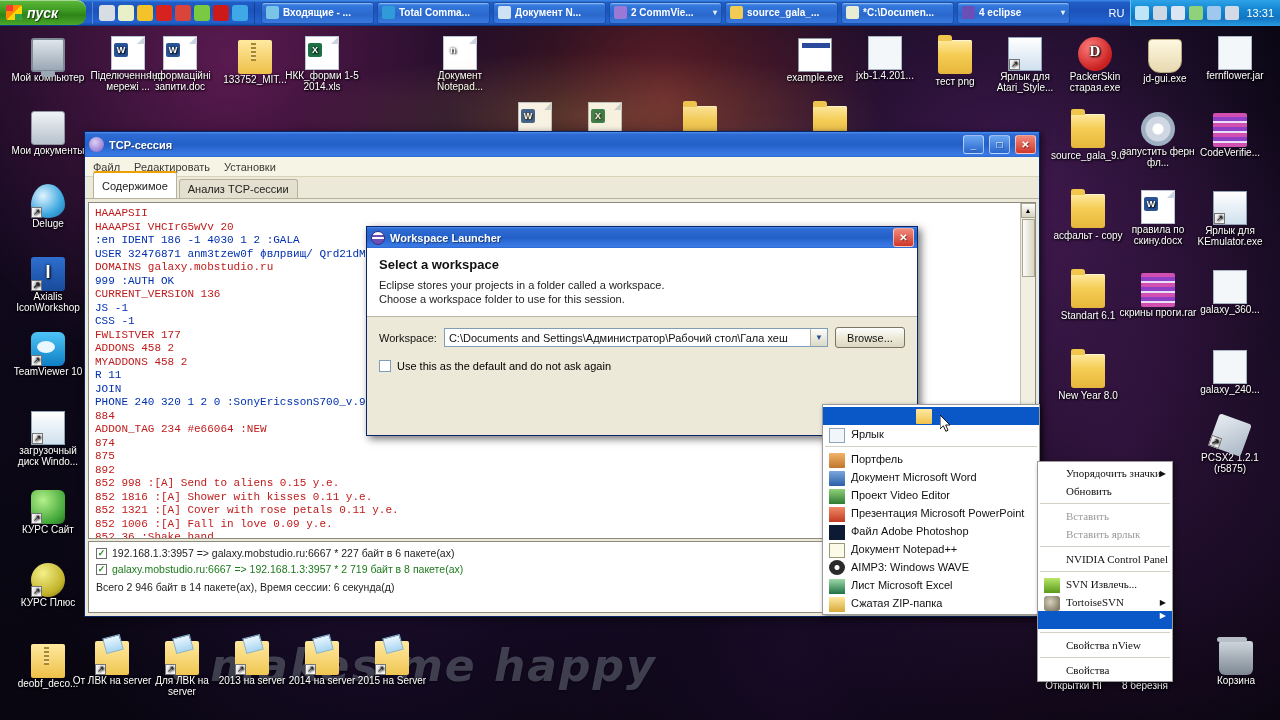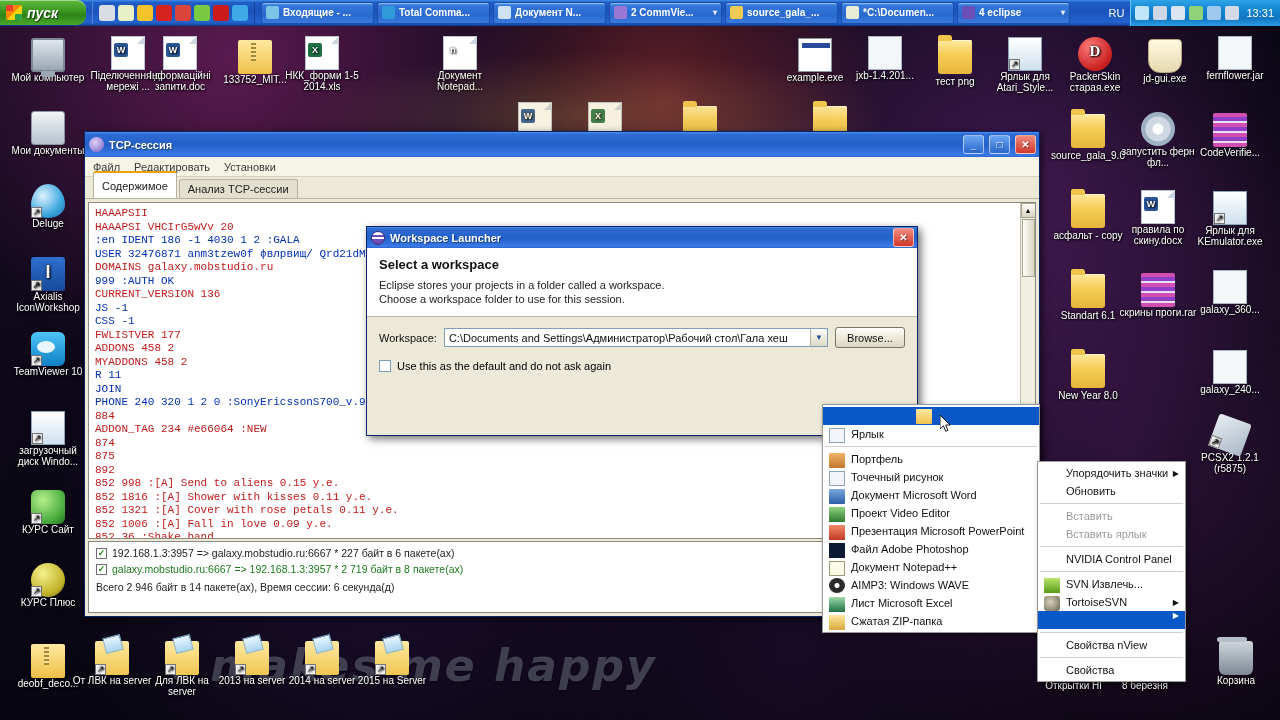--- a/index.html
+++ b/index.html
@@ -399,21 +399,21 @@
   .ctxitem{
     height:18px;display:flex;align-items:center;gap:6px;padding:0 20px 0 6px;
     white-space:nowrap;cursor:pointer;position:relative;
   }
   .ctxitem.sel{background:#0a58c8;color:#fff;flex-direction:column;}
   .ctxitem.dis{color:#9a9a9a;}
   .ctxitem .mi{width:16px;height:15px;flex:0 0 auto;}
   .ctxsep{height:1px;background:#d4d0c8;margin:3px 2px;}
   .ctxarrow{position:absolute;right:6px;font-size:8px;}
   #ctx-new{left:822px;top:404px;width:218px;}
-  #ctx-main{left:1037px;top:461px;width:149px;}
+  #ctx-main{left:1037px;top:461px;width:136px;font-family:Liberation Serif, serif;}
   .mi-folder{background:linear-gradient(180deg,#ffe9a0,#efc24c);border-radius:1px;height:12px;margin-top:2px;}
   .mi-blue{background:linear-gradient(180deg,#7ba7dd,#2a5ea8);border-radius:1px;height:12px;margin-top:2px;}
   .mi-orange{background:linear-gradient(180deg,#f0b46a,#c1762a);border-radius:1px;height:12px;margin-top:2px;}
   .mi-white{background:#f2f6fa;border:1px solid #8fa4b6;height:12px;margin-top:2px;}
   .mi-green{background:linear-gradient(180deg,#8fd27a,#2f7a33);height:12px;margin-top:2px;}
   .mi-red{background:linear-gradient(180deg,#f08a6a,#c13a20);height:12px;margin-top:2px;}
   .mi-navy{background:#0c1b33;color:#5bb6ff;font:bold 8px/12px "Liberation Sans",sans-serif;
     text-align:center;height:12px;margin-top:2px;}
   .mi-note{background:#fbfbe8;border:1px solid #9a9a7a;height:12px;margin-top:2px;}
   .mi-dark{background:radial-gradient(circle at 50% 50%,#ffffff 0 2px,#2a2a2a 3px);
@@ -740,24 +740,20 @@
       <div class="ctxitem">
         <span class="mi mi-white"></span>
         <span>Ярлык</span>
       </div>
       <div class="ctxsep"></div>
       <div class="ctxitem">
         <span class="mi mi-orange"></span>
         <span>Портфель</span>
       </div>
       <div class="ctxitem">
-        <span class="mi mi-white"></span>
-        <span>Точечный рисунок</span>
-      </div>
-      <div class="ctxitem">
         <span class="mi mi-blue"></span>
         <span>Документ Microsoft Word</span>
       </div>
       <div class="ctxitem">
         <span class="mi mi-green"></span>
         <span>Проект Video Editor</span>
       </div>
       <div class="ctxitem">
         <span class="mi mi-red"></span>
         <span>Презентация Microsoft PowerPoint</span>

